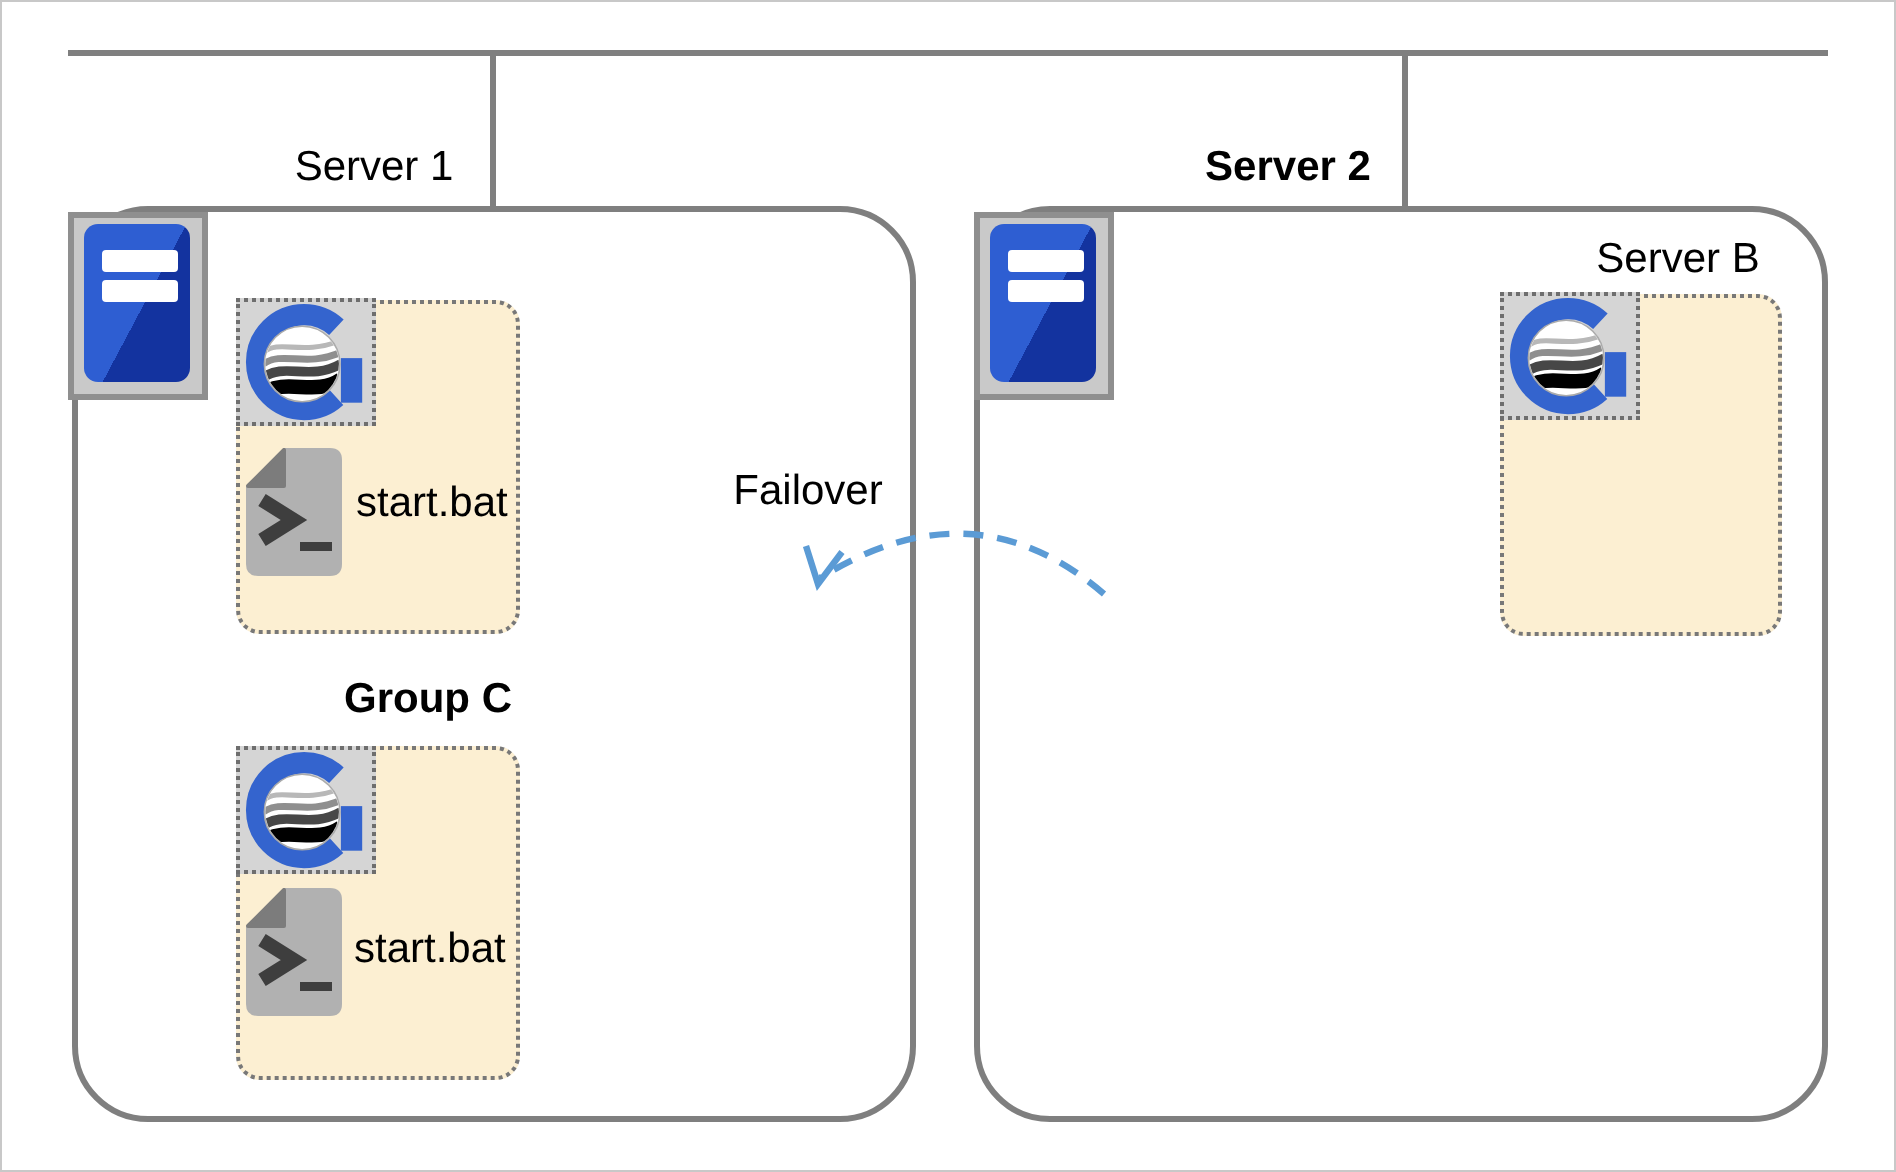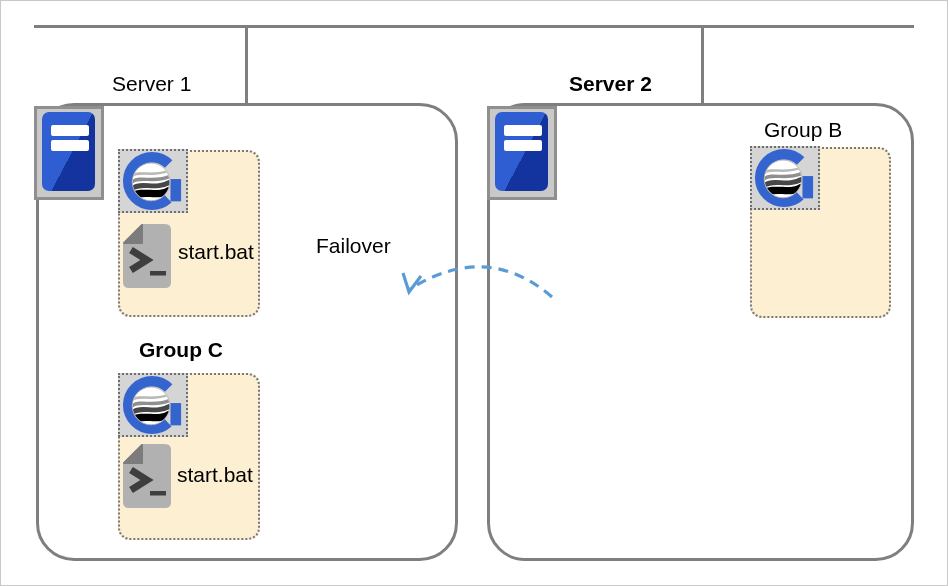--- a/index.html
+++ b/index.html
@@ -4,21 +4,21 @@
 <style>
   html,body{margin:0;padding:0;background:#fff;}
   #canvas{
     position:relative;width:946px;height:584px;background:#ffffff;
     border:1px solid #c8c8c8;overflow:hidden;
     font-family:"Liberation Sans","DejaVu Sans",sans-serif;color:#000;
   }
   .abs{position:absolute;}
   .line{background:#7f7f7f;}
   .lbl{font-size:21px;line-height:26px;white-space:nowrap;}
-  .ctr{text-align:left;width:150px;}
+  .ctr{text-align:center;width:150px;}
 
   
   #bus-line{left:33px;top:24px;width:880px;height:3px;}
   #drop-1{left:244px;top:26px;width:3px;height:78px;}
   #drop-2{left:700px;top:26px;width:3px;height:78px;}
   #server1-label{left:111px;top:70px;}
   #server2-label{left:568px;top:70px;font-weight:bold;}
 
   
   .server-box{
@@ -66,21 +66,21 @@
   .gw-tile svg{position:absolute;left:-1px;top:-1px;width:68px;height:62px;}
 
   
   .bat-icon{position:absolute;width:48px;height:64px;}
   #bat-a{left:122px;top:223px;}
   #bat-c{left:122px;top:443px;}
   #bat-a-label{left:177px;top:238px;}
   #bat-c-label{left:176px;top:461px;}
 
   
-  #failover-label{left:315px;top:232px;}
+  #failover-label{left:328px;top:232px;}
   #failover-arrow{left:380px;top:225px;width:200px;height:85px;}
 </style>
 </head>
 <body>
 
 <svg width="0" height="0" style="position:absolute">
   <defs>
     <clipPath id="sphclip">
         <circle cx="33" cy="33" r="19"></circle>
       </clipPath>
@@ -106,21 +106,21 @@
     </div>
   </div>
   <div class="server-icon" id="server2-icon">
     <div class="tower">
       <div class="bar b1"></div>
       <div class="bar b2"></div>
     </div>
   </div>
 
   <div class="abs lbl ctr" id="group-c-label">Group C</div>
-  <div class="abs lbl ctr" id="group-b-label">Group B</div>
+  <div class="abs lbl ctr" id="group-b-label">Server B</div>
 
   <div class="group-box" id="group-a-box"></div>
   <div class="group-box" id="group-c-box"></div>
   <div class="group-box" id="group-b-box"></div>
 
   <div class="gw-tile" id="gw-a">
     <svg viewBox="0 0 70 64">
       <circle cx="34" cy="32" r="24.5" fill="none" stroke="#3464ce" stroke-width="11" stroke-dasharray="113.3 40.6" stroke-dashoffset="133.6"></circle>
       <rect x="53" y="30" width="11" height="23" fill="#3464ce"></rect>
       <circle cx="33" cy="33" r="19.5" fill="#ffffff" stroke="#ababab" stroke-width="0.8"></circle>

